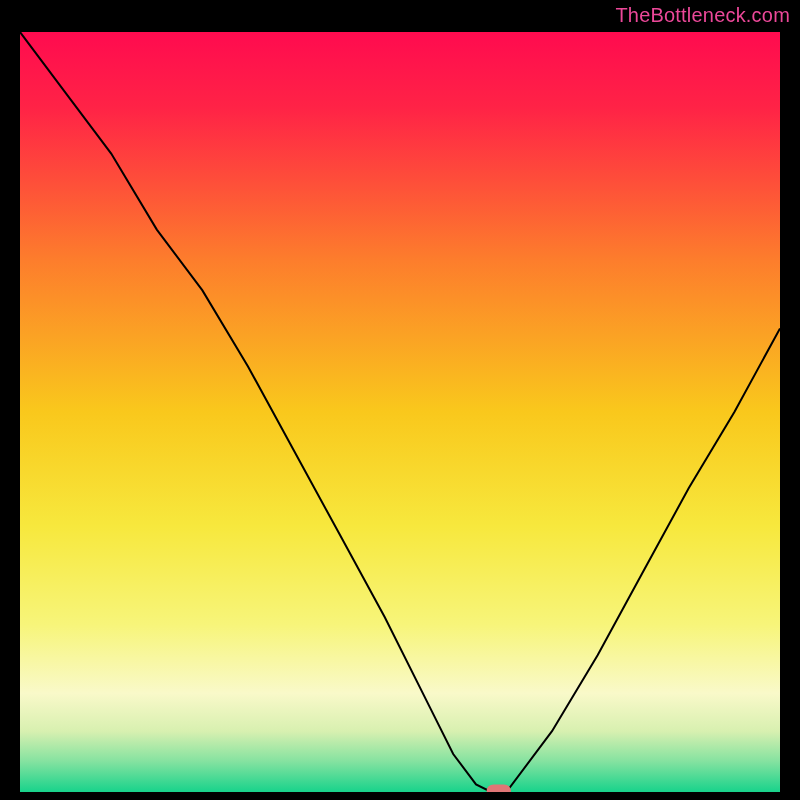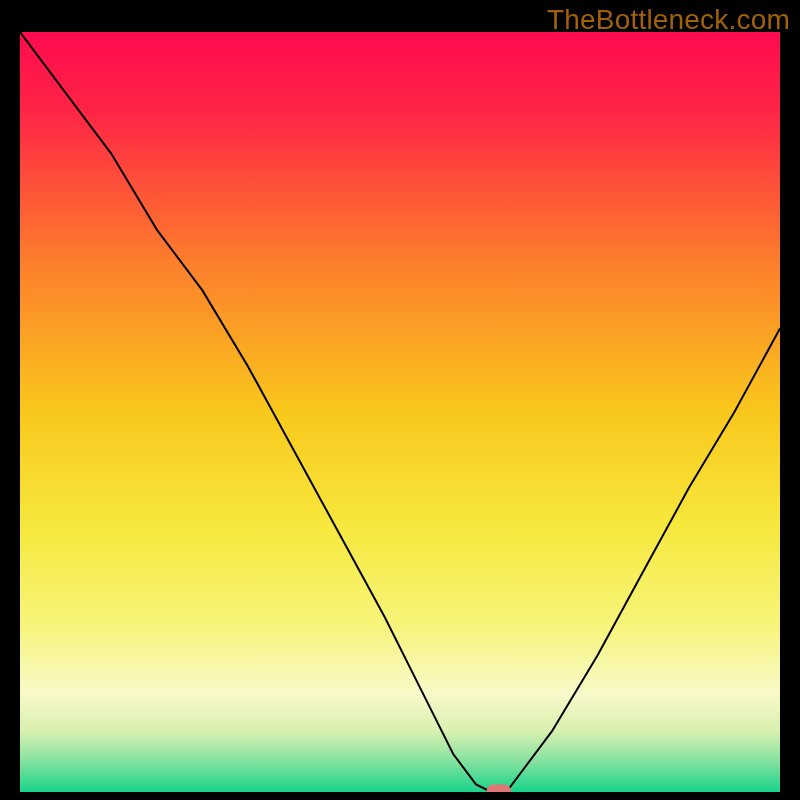--- a/index.html
+++ b/index.html
@@ -14,22 +14,22 @@
   .frame {
     position: relative;
     width: 800px;
     height: 800px;
     background: #000;
   }
   .watermark {
     position: absolute;
     top: 4px;
     right: 10px;
-    color: #a16207;
-    font-size: 28px;
+    color: #ec4899;
+    font-size: 20px;
     font-weight: 400;
     letter-spacing: 0.2px;
     z-index: 10;
   }
   svg.plot {
     position: absolute;
     left: 20px;
     top: 32px;
     width: 760px;
     height: 760px;

